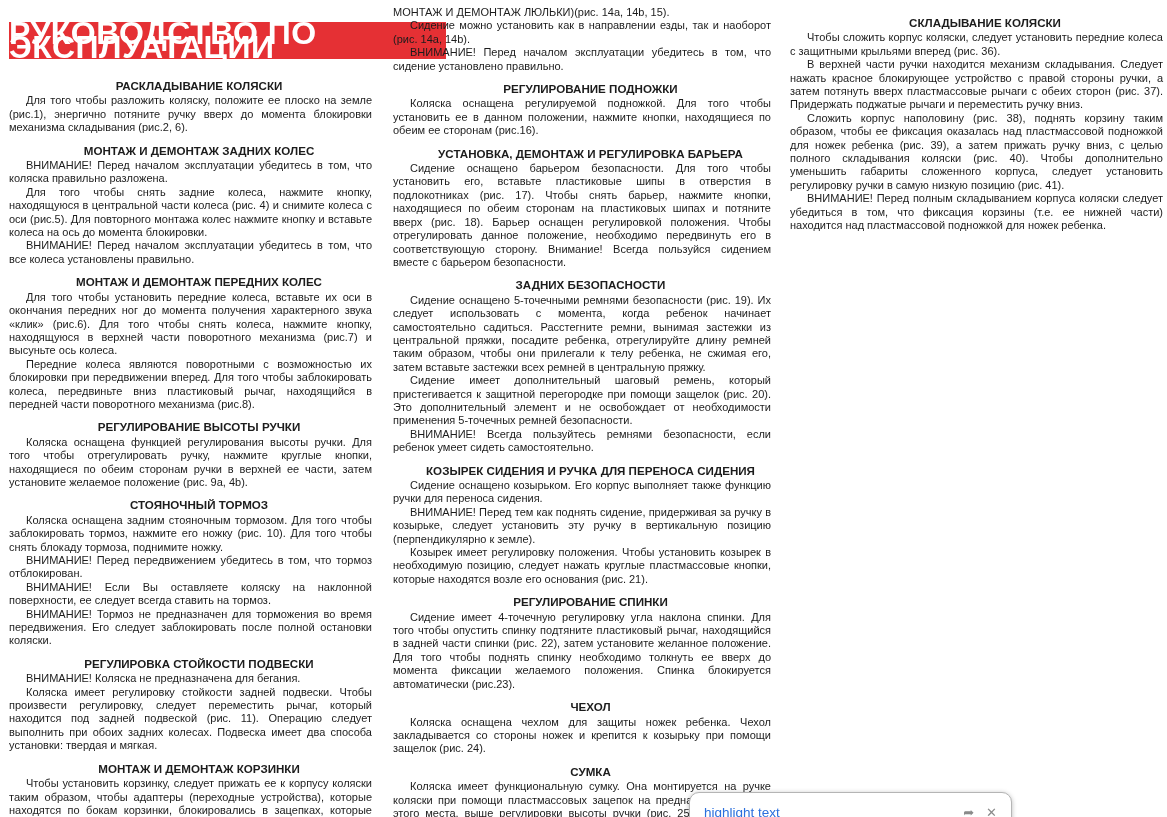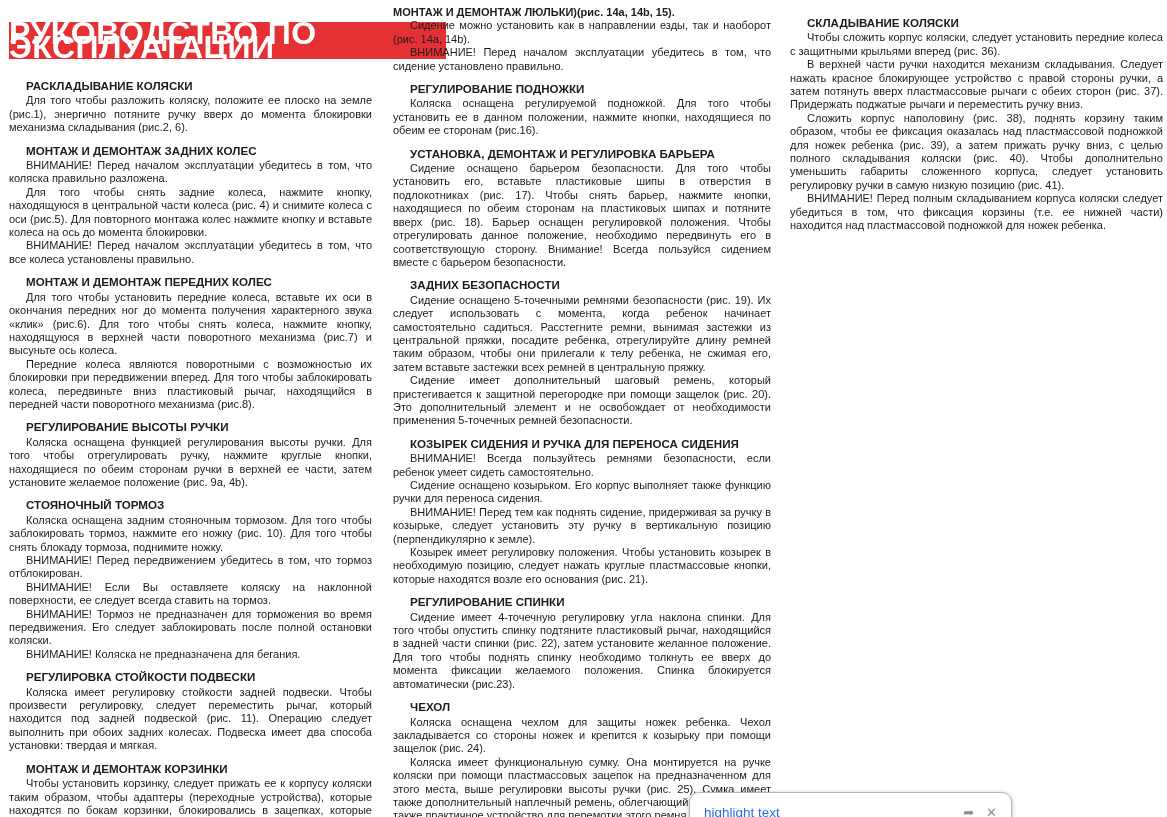--- a/index.html
+++ b/index.html
@@ -34,29 +34,29 @@
     letter-spacing: 0.5px;
     margin-bottom: 20px;
   }
 
   .block.heading {
     font-weight: bold;
     font-size: 11.6px;
     margin-top: 9px;
     margin-bottom: 2px;
     text-indent: 17px;
+    text-align: center;
   }
   .block.paragraph {
     text-align: justify;
     text-indent: 17px;
   }
   .block.continuation {
     text-align: justify;
     text-indent: 0;
-    font-weight: bold;
   }
 
   .popup {
     position: absolute;
     left: 689px;
     top: 792px;
     width: 323px;
     height: 64px;
     background: #ffffff;
     border: 1px solid #b5b5b5;
@@ -100,47 +100,48 @@
       <div class="block heading">МОНТАЖ И ДЕМОНТАЖ ПЕРЕДНИХ КОЛЕС</div>
       <div class="block paragraph">Для того чтобы установить передние колеса, вставьте их оси в окончания передних ног до момента получения характерного звука «клик» (рис.6). Для того чтобы снять колеса, нажмите кнопку, находящуюся в верхней части поворотного механизма (рис.7) и высуньте ось колеса.</div>
       <div class="block paragraph">Передние колеса являются поворотными с возможностью их блокировки при передвижении вперед. Для того чтобы заблокировать колеса, передвиньте вниз пластиковый рычаг, находящийся в передней части поворотного механизма (рис.8).</div>
       <div class="block heading">РЕГУЛИРОВАНИЕ ВЫСОТЫ РУЧКИ</div>
       <div class="block paragraph">Коляска оснащена функцией регулирования высоты ручки. Для того чтобы отрегулировать ручку, нажмите круглые кнопки, находящиеся по обеим сторонам ручки в верхней ее части, затем установите желаемое положение (рис. 9a, 4b).</div>
       <div class="block heading">СТОЯНОЧНЫЙ ТОРМОЗ</div>
       <div class="block paragraph">Коляска оснащена задним стояночным тормозом. Для того чтобы заблокировать тормоз, нажмите его ножку (рис. 10). Для того чтобы снять блокаду тормоза, поднимите ножку.</div>
       <div class="block paragraph">ВНИМАНИЕ! Перед передвижением убедитесь в том, что тормоз отблокирован.</div>
       <div class="block paragraph">ВНИМАНИЕ! Если Вы оставляете коляску на наклонной поверхности, ее следует всегда ставить на тормоз.</div>
       <div class="block paragraph">ВНИМАНИЕ! Тормоз не предназначен для торможения во время передвижения. Его следует заблокировать после полной остановки коляски.</div>
+      <div class="block heading">РЕГУЛИРОВКА СТОЙКОСТИ ПОДВЕСКИ</div>
       <div class="block paragraph">ВНИМАНИЕ! Коляска не предназначена для бегания.</div>
-      <div class="block heading">РЕГУЛИРОВКА СТОЙКОСТИ ПОДВЕСКИ</div>
       <div class="block paragraph">Коляска имеет регулировку стойкости задней подвески. Чтобы произвести регулировку, следует переместить рычаг, который находится под задней подвеской (рис. 11). Операцию следует выполнить при обоих задних колесах. Подвеска имеет два способа установки: твердая и мягкая.</div>
       <div class="block heading">МОНТАЖ И ДЕМОНТАЖ КОРЗИНКИ</div>
       <div class="block paragraph">Чтобы установить корзинку, следует прижать ее к корпусу коляски таким образом, чтобы адаптеры (переходные устройства), которые находятся по бокам корзинки, блокировались в зацепках, которые находятся на корпусе коляски (рис. 12a, 12b). Блокирование наступит автоматически.</div>
     </div>
 
   <div class="column col2">
       <div class="block continuation">МОНТАЖ И ДЕМОНТАЖ ЛЮЛЬКИ)(рис. 14a, 14b, 15).</div>
       <div class="block paragraph">Сидение можно установить как в направлении езды, так и наоборот (рис. 14a, 14b).</div>
       <div class="block paragraph">ВНИМАНИЕ! Перед началом эксплуатации убедитесь в том, что сидение установлено правильно.</div>
       <div class="block heading">РЕГУЛИРОВАНИЕ ПОДНОЖКИ</div>
       <div class="block paragraph">Коляска оснащена регулируемой подножкой. Для того чтобы установить ее в данном положении, нажмите кнопки, находящиеся по обеим ее сторонам (рис.16).</div>
       <div class="block heading">УСТАНОВКА, ДЕМОНТАЖ И РЕГУЛИРОВКА БАРЬЕРА</div>
       <div class="block paragraph">Сидение оснащено барьером безопасности. Для того чтобы установить его, вставьте пластиковые шипы в отверстия в подлокотниках (рис. 17). Чтобы снять барьер, нажмите кнопки, находящиеся по обеим сторонам на пластиковых шипах и потяните вверх (рис. 18). Барьер оснащен регулировкой положения. Чтобы отрегулировать данное положение, необходимо передвинуть его в соответствующую сторону. Внимание! Всегда пользуйся сидением вместе с барьером безопасности.</div>
       <div class="block heading">ЗАДНИХ БЕЗОПАСНОСТИ</div>
       <div class="block paragraph">Сидение оснащено 5-точечными ремнями безопасности (рис. 19). Их следует использовать с момента, когда ребенок начинает самостоятельно садиться. Расстегните ремни, вынимая застежки из центральной пряжки, посадите ребенка, отрегулируйте длину ремней таким образом, чтобы они прилегали к телу ребенка, не сжимая его, затем вставьте застежки всех ремней в центральную пряжку.</div>
       <div class="block paragraph">Сидение имеет дополнительный шаговый ремень, который пристегивается к защитной перегородке при помощи защелок (рис. 20). Это дополнительный элемент и не освобождает от необходимости применения 5-точечных ремней безопасности.</div>
+      <div class="block paragraph">ВНИМАНИЕ! Всегда пользуйтесь ремнями безопасности, если ребенок умеет сидеть самостоятельно.</div>
       <div class="block heading">КОЗЫРЕК СИДЕНИЯ И РУЧКА ДЛЯ ПЕРЕНОСА СИДЕНИЯ</div>
-      <div class="block paragraph">ВНИМАНИЕ! Всегда пользуйтесь ремнями безопасности, если ребенок умеет сидеть самостоятельно.</div>
       <div class="block paragraph">Сидение оснащено козырьком. Его корпус выполняет также функцию ручки для переноса сидения.</div>
       <div class="block paragraph">ВНИМАНИЕ! Перед тем как поднять сидение, придерживая за ручку в козырьке, следует установить эту ручку в вертикальную позицию (перпендикулярно к земле).</div>
       <div class="block paragraph">Козырек имеет регулировку положения. Чтобы установить козырек в необходимую позицию, следует нажать круглые пластмассовые кнопки, которые находятся возле его основания (рис. 21).</div>
       <div class="block heading">РЕГУЛИРОВАНИЕ СПИНКИ</div>
       <div class="block paragraph">Сидение имеет 4-точечную регулировку угла наклона спинки. Для того чтобы опустить спинку подтяните пластиковый рычаг, находящийся в задней части спинки (рис. 22), затем установите желанное положение. Для того чтобы поднять спинку необходимо толкнуть ее вверх до момента фиксации желаемого положения. Спинка блокируется автоматически (рис.23).</div>
       <div class="block heading">ЧЕХОЛ</div>
       <div class="block paragraph">Коляска оснащена чехлом для защиты ножек ребенка. Чехол закладывается со стороны ножек и крепится к козырьку при помощи защелок (рис. 24).</div>
+      <div class="block heading">СУМКА</div>
       <div class="block paragraph">Коляска имеет функциональную сумку. Она монтируется на ручке коляски при помощи пластмассовых зацепок на предназначенном для этого места, выше регулировки высоты ручки (рис. 25). Сумка имеет также дополнительный наплечный ремень, облегчающий ее переноску, а также практичное устройство для перемотки этого ремня.</div>
     </div>
 
   <div class="column col3">
       <div class="block heading">СКЛАДЫВАНИЕ КОЛЯСКИ</div>
       <div class="block paragraph">Чтобы сложить корпус коляски, следует установить передние колеса с защитными крыльями вперед (рис. 36).</div>
       <div class="block paragraph">В верхней части ручки находится механизм складывания. Следует нажать красное блокирующее устройство с правой стороны ручки, а затем потянуть вверх пластмассовые рычаги с обеих сторон (рис. 37). Придержать поджатые рычаги и переместить ручку вниз.</div>
       <div class="block paragraph">Сложить корпус наполовину (рис. 38), поднять корзину таким образом, чтобы ее фиксация оказалась над пластмассовой подножкой для ножек ребенка (рис. 39), а затем прижать ручку вниз, с целью полного складывания коляски (рис. 40). Чтобы дополнительно уменьшить габариты сложенного корпуса, следует установить регулировку ручки в самую низкую позицию (рис. 41).</div>
       <div class="block paragraph">ВНИМАНИЕ! Перед полным складыванием корпуса коляски следует убедиться в том, что фиксация корзины (т.е. ее нижней части) находится над пластмассовой подножкой для ножек ребенка.</div>
     </div>

